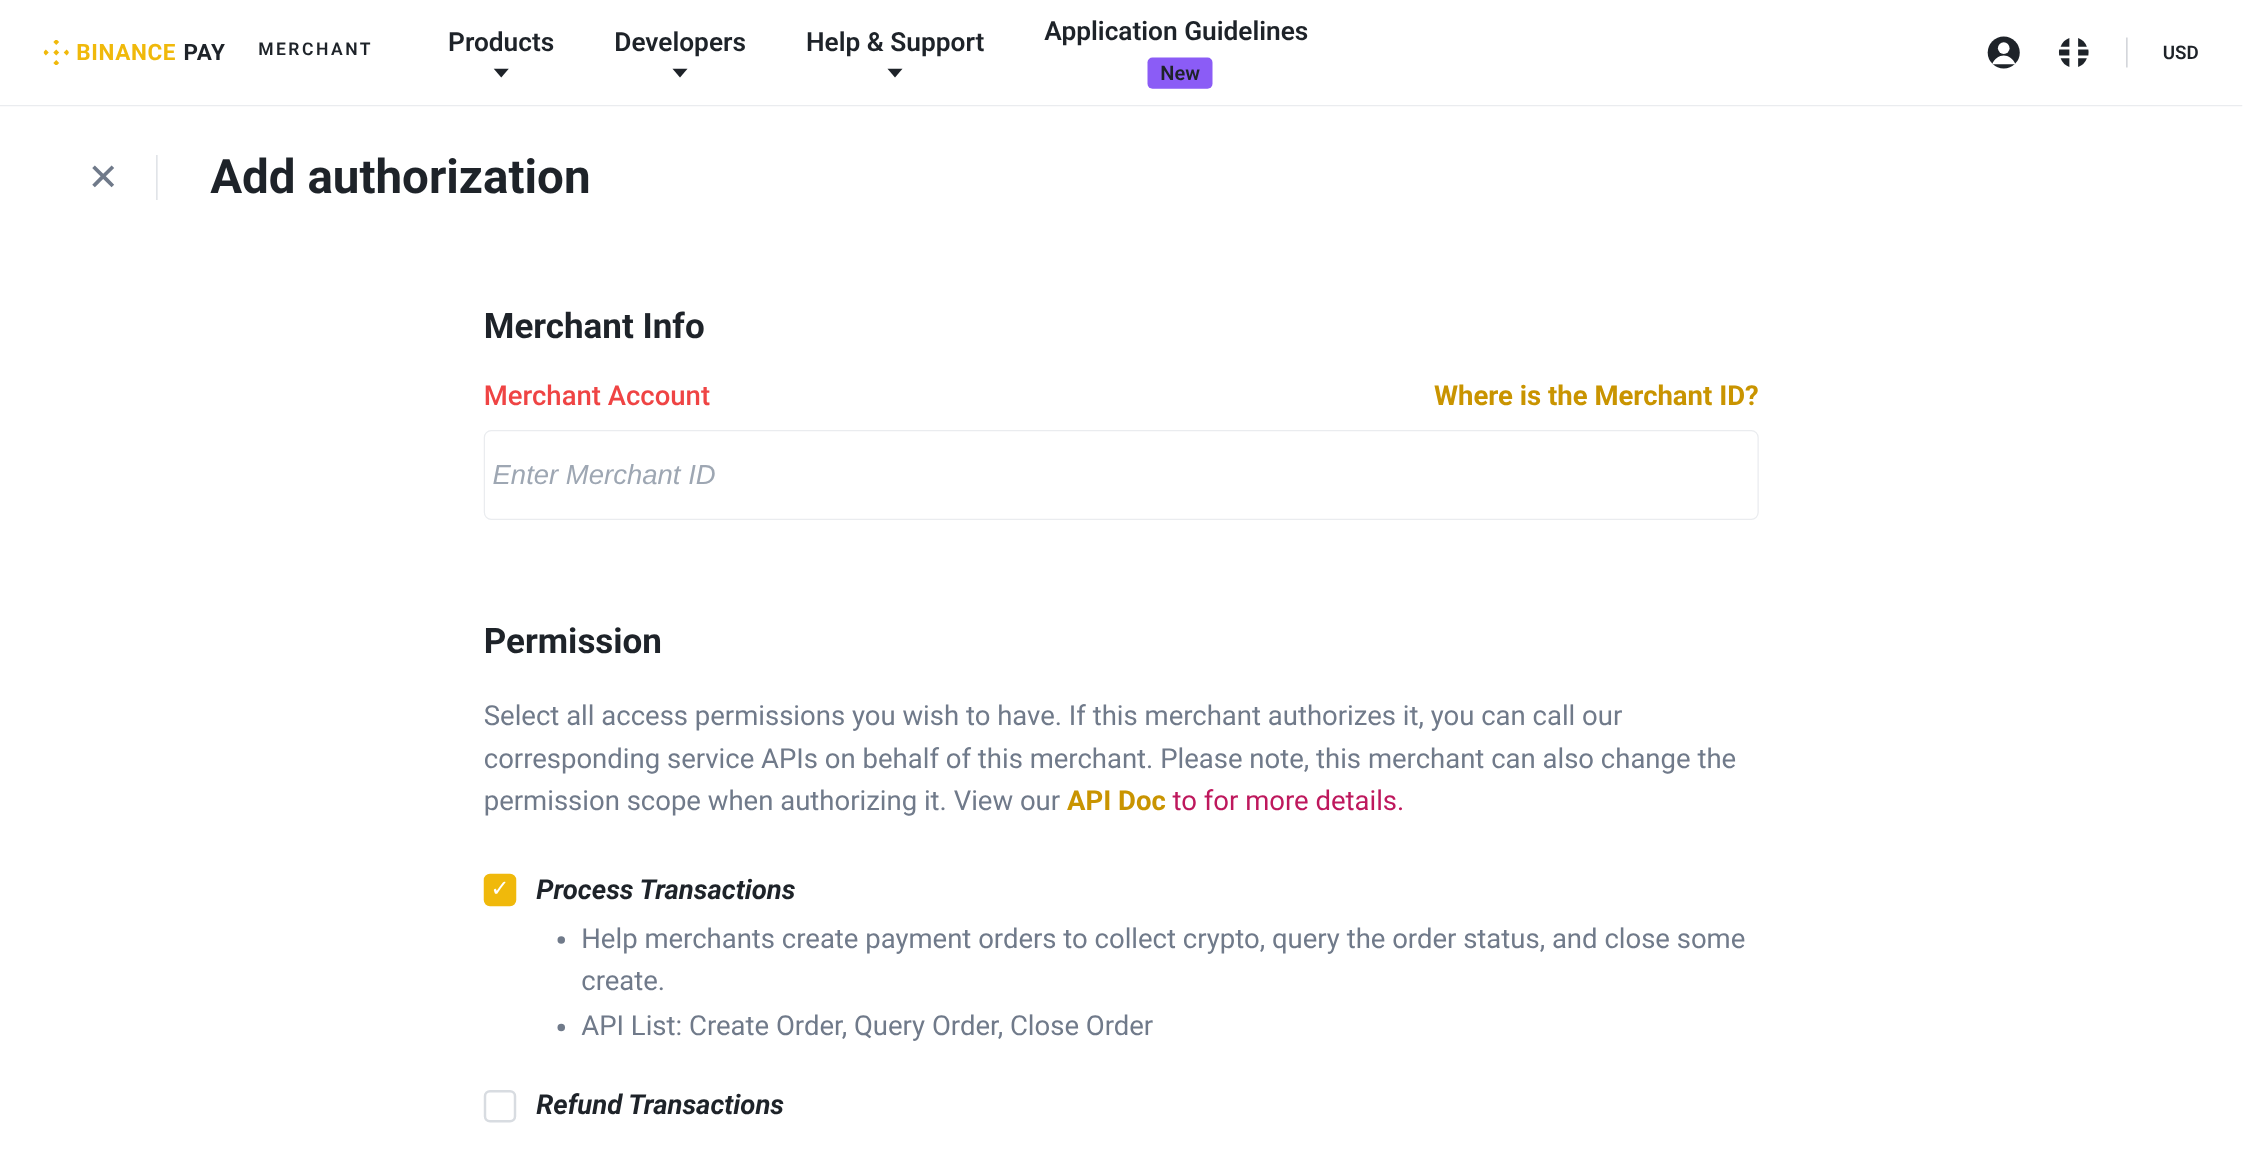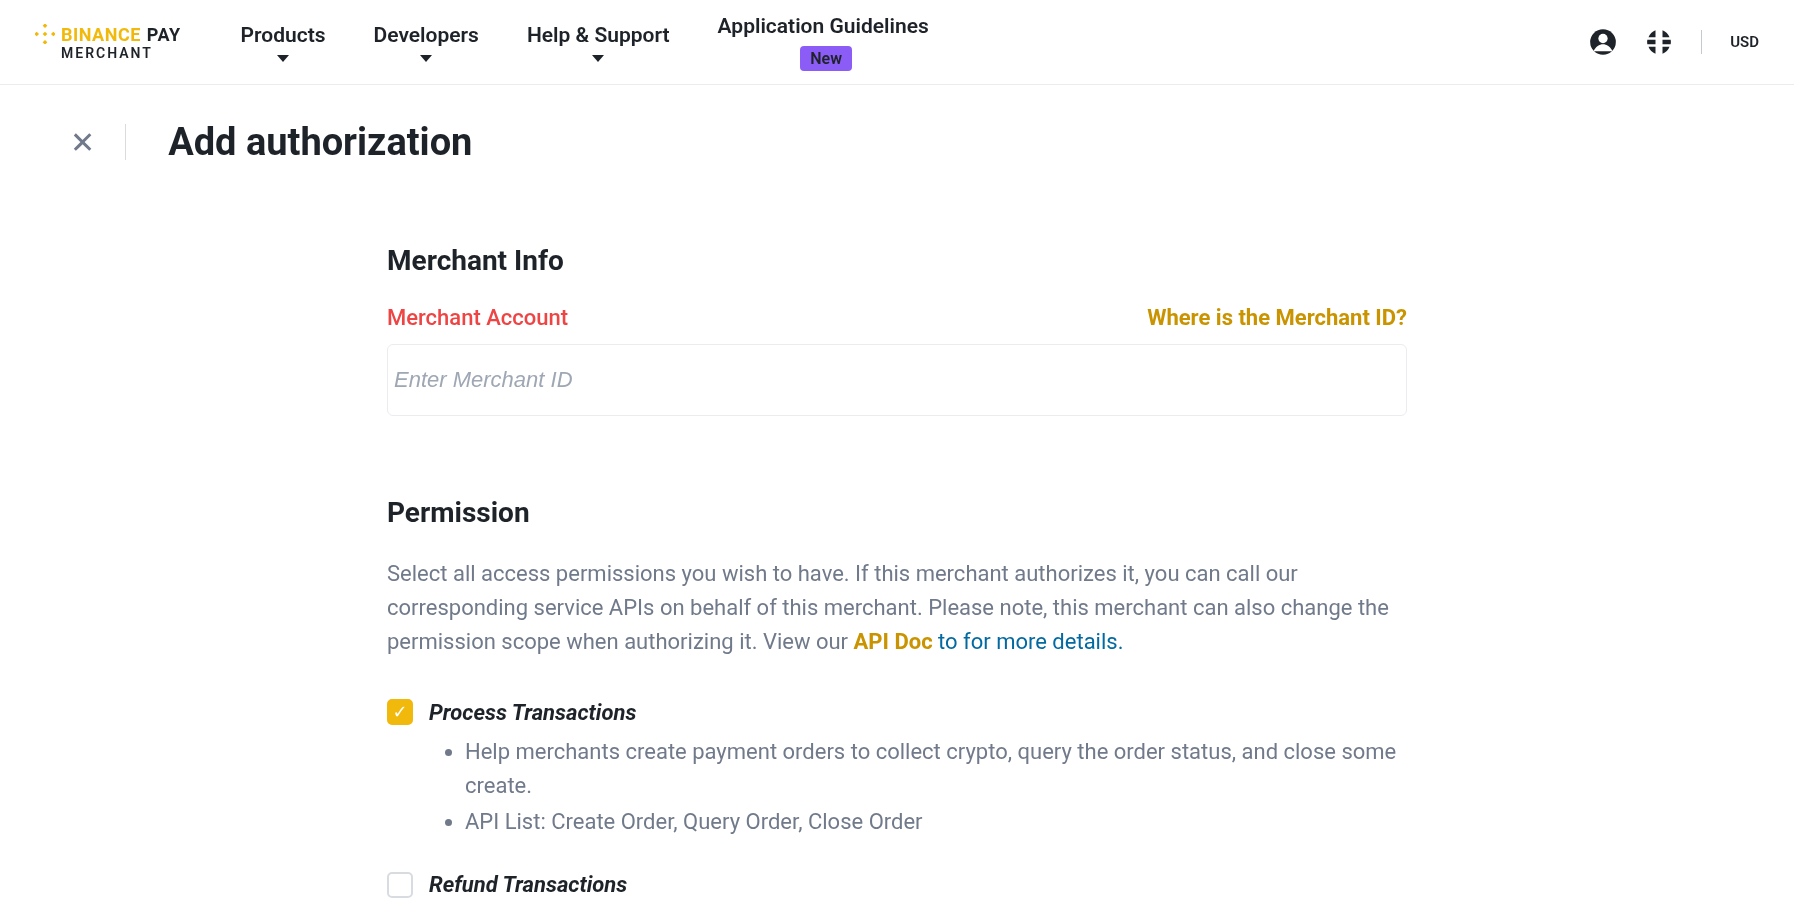--- a/index.html
+++ b/index.html
@@ -11,21 +11,21 @@
 }
 .header {
   display: flex;
   align-items: center;
   height: 85px;
   padding: 0 35px;
   border-bottom: 1px solid #eaecef;
 }
 .logo {
   display: flex;
-  flex-direction: column;
+  flex-direction: row;
   margin-right: 60px;
 }
 .logo-top {
   display: flex;
   align-items: center;
   gap: 6px;
   font-weight: 700;
   font-size: 18px;
   letter-spacing: 0.5px;
 }
@@ -144,21 +144,21 @@
 .text-input::placeholder { color: #9ea7b3; }
 
 .section { margin-bottom: 80px; }
 .desc {
   font-size: 22px;
   line-height: 1.55;
   color: #707a8a;
   margin-bottom: 40px;
 }
 .desc a { color: #C99400; font-weight: 700; text-decoration: none; cursor: pointer; }
-.desc-tail { color: #0369a1; }
+.desc-tail { color: #be185d; }
 
 .perm-item { margin-bottom: 32px; }
 .perm-head {
   display: flex;
   align-items: center;
   gap: 16px;
 }
 .checkbox {
   width: 26px;
   height: 26px;

